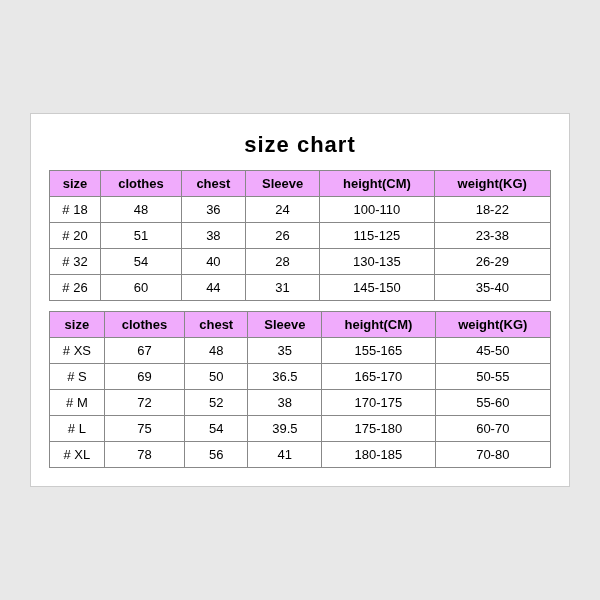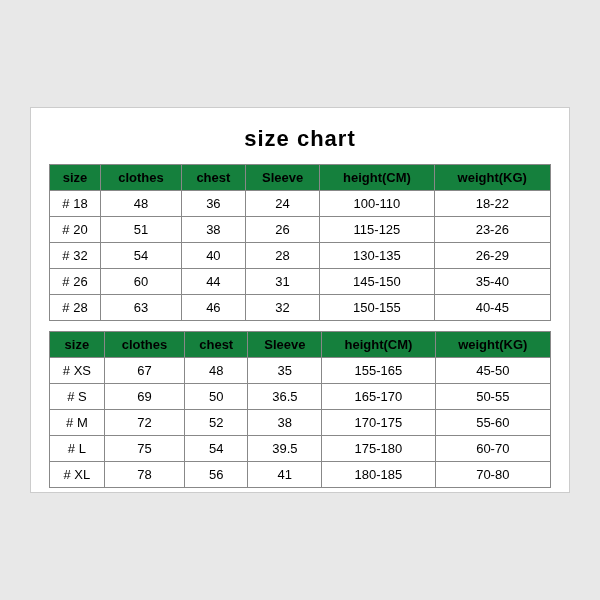--- a/index.html
+++ b/index.html
@@ -8,42 +8,42 @@
       height: 600px;
       background: #e8e8e8;
       display: flex;
       align-items: center;
       justify-content: center;
       font-family: Arial, sans-serif;
     }
     .card {
       background: #fff;
       border: 1px solid #ccc;
-      padding: 18px 18px 4px 18px;
+      padding: 18px 18px 18px 18px;
       width: 540px;
     }
     .title {
       text-align: center;
       font-size: 22px;
       font-weight: bold;
       margin-bottom: 12px;
       letter-spacing: 1px;
     }
     table {
       width: 100%;
       border-collapse: collapse;
       font-size: 13px;
     }
     th, td {
       border: 1px solid #888;
       text-align: center;
       padding: 5px 4px;
     }
     thead th {
-      background: #15803d;
+      background: #f0abfc;
       font-weight: bold;
     }
     tbody td {
       background: #fff;
     }
     .section-gap {
       height: 10px;
     }
   </style>
 </head>
@@ -71,45 +71,37 @@
           <td>24</td>
           <td>100-110</td>
           <td>18-22</td>
         </tr>
         <tr>
           <td># 20</td>
           <td>51</td>
           <td>38</td>
           <td>26</td>
           <td>115-125</td>
-          <td>23-26</td>
+          <td>23-38</td>
         </tr>
         <tr>
           <td># 32</td>
           <td>54</td>
           <td>40</td>
           <td>28</td>
           <td>130-135</td>
           <td>26-29</td>
         </tr>
         <tr>
           <td># 26</td>
           <td>60</td>
           <td>44</td>
           <td>31</td>
           <td>145-150</td>
           <td>35-40</td>
-        </tr>
-        <tr>
-          <td># 28</td>
-          <td>63</td>
-          <td>46</td>
-          <td>32</td>
-          <td>150-155</td>
-          <td>40-45</td>
         </tr>
       </tbody>
   </table>
 
   <div class="section-gap"></div>
 
   <table>
     <thead>
       <tr>
       <th>size</th>

